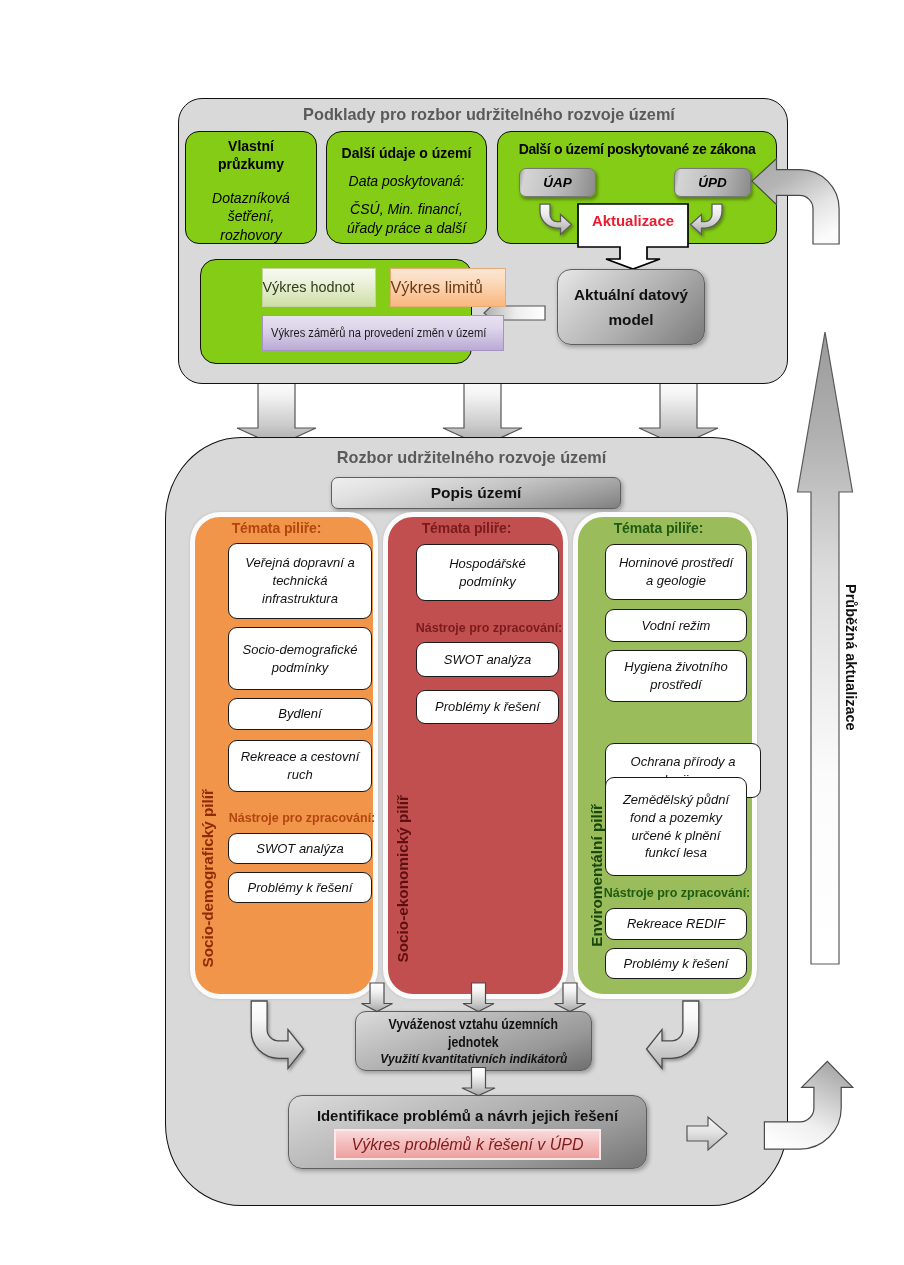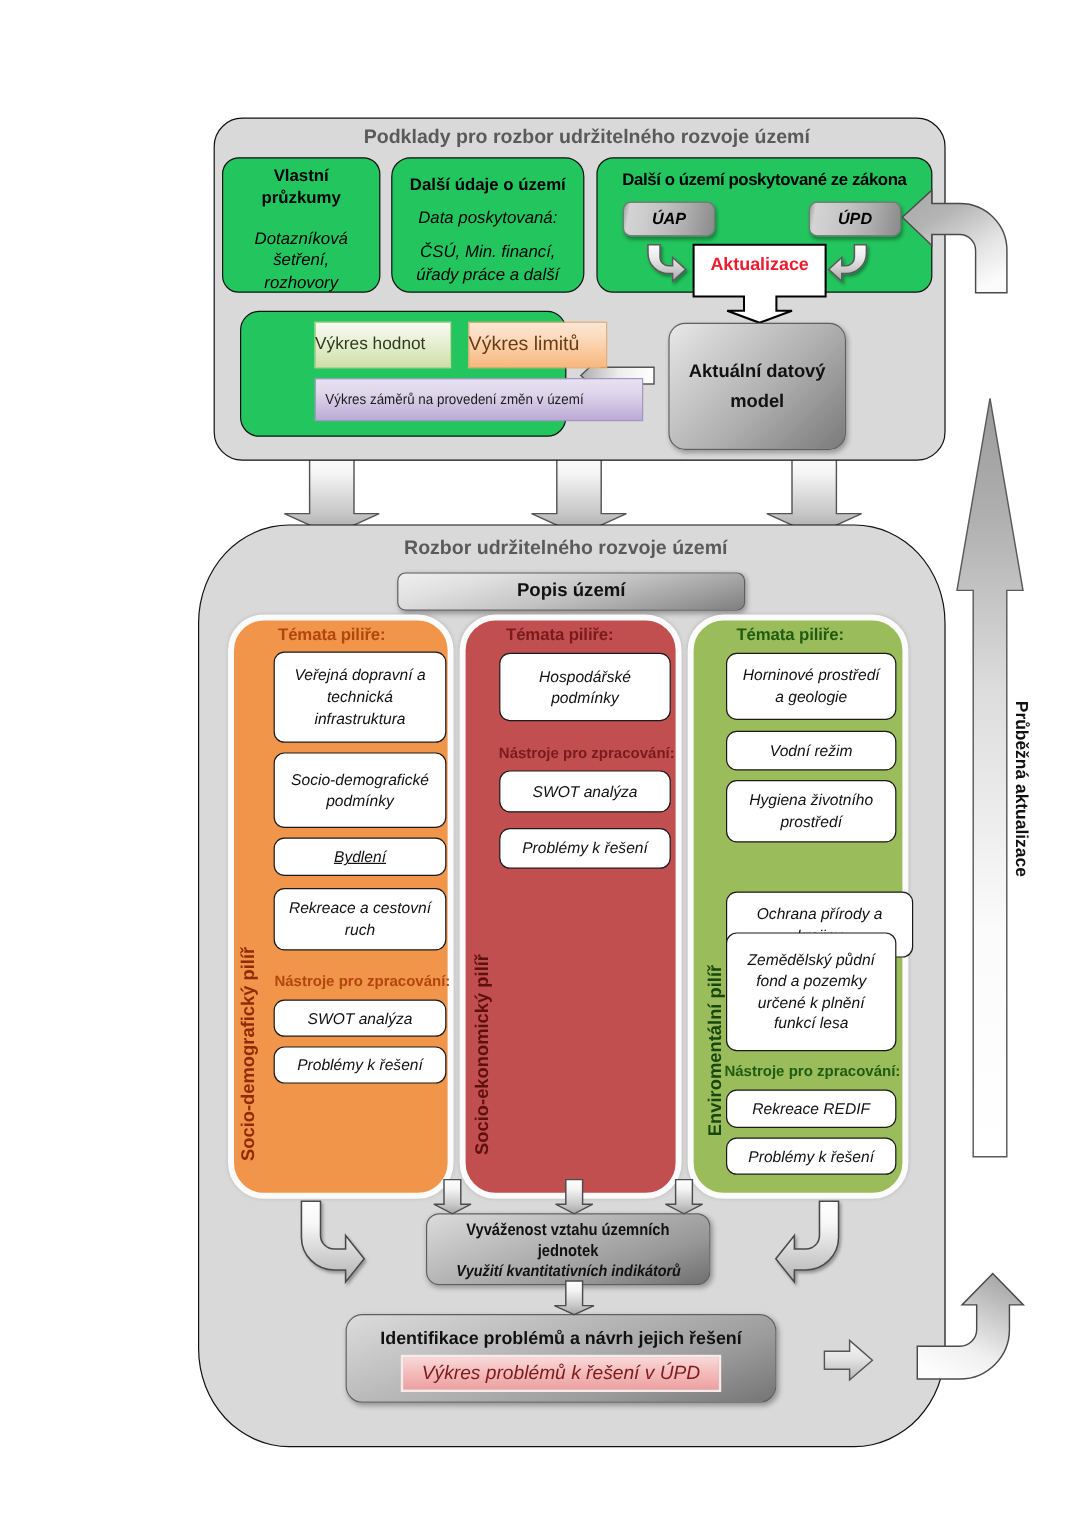--- a/index.html
+++ b/index.html
@@ -6,21 +6,21 @@
   html,body{margin:0;padding:0;background:#ffffff;}
   body{width:904px;height:1265px;position:relative;overflow:hidden;
        font-family:"Liberation Sans",sans-serif;}
 
   .panel{position:absolute;background:#d9d9d9;border:1.3px solid #111;box-sizing:border-box;}
   #top-panel{left:178px;top:98px;width:610px;height:286px;border-radius:24px;}
   #mid-panel{left:165px;top:437px;width:623px;height:769px;border-radius:76px/82px;}
 
   .panel-title{position:absolute;color:#5a5a5a;font-weight:bold;font-size:16.3px;text-align:center;letter-spacing:0px;}
 
-  .wbox{position:absolute;background:#22c55e;border:1.3px solid #111;border-radius:14px;box-sizing:border-box;
+  .wbox{position:absolute;background:#84cc16;border:1.3px solid #111;border-radius:14px;box-sizing:border-box;
         display:flex;flex-direction:column;align-items:center;justify-content:center;text-align:center;}
 
   .pill{position:absolute;box-sizing:border-box;border-radius:7px;border:1px solid #777;
         background:linear-gradient(100deg,#9d9d9d 0%,#d4d4d4 7%,#cdcdcd 22%,#c0c0c0 45%,#adadad 68%,#979797 88%,#8a8a8a 100%);
         display:flex;align-items:center;justify-content:center;
         box-shadow:1.5px 2.5px 3px rgba(0,0,0,.32);}
 
   .graybox{position:absolute;box-sizing:border-box;border-radius:14px;border:1px solid #5f5f5f;
         background:linear-gradient(135deg,#e8e8e8 0%,#d2d2d2 20%,#b0b0b0 55%,#7a7a7a 100%);
         display:flex;flex-direction:column;align-items:center;justify-content:center;text-align:center;
@@ -166,50 +166,50 @@
   </linearGradient>
   <path d="M751.9 181.1 L776.5 158.5 L776.5 169.6 L800 169.6 A 39.1 39.1 0 0 1 839.1 208.7 L839.1 244 L813 244 L813 208.7 A 13.3 13.3 0 0 0 799.8 195.4 L776.5 195.4 L776.5 204.5 Z" fill="url(#gfb)" stroke="#4a4a4a" stroke-width="1.2"></path>
 </svg>
 
 <svg class="svglayer" viewBox="0 0 904 1265">
   <path d="M578 204 L688 204 L688 247 L647 247 L647 259 L660 259 L633 269 L606 259 L620 259 L620 247 L578 247 Z" fill="#ffffff" stroke="#000000" stroke-width="1.7" stroke-linejoin="miter"></path>
 </svg>
 <div style="position:absolute;left:578px;top:199px;width:110px;height:43px;display:flex;align-items:center;justify-content:center;
             color:#ec1b2e;font-weight:bold;font-size:14.9px;">Aktualizace</div>
 
-<div class="graybox" style="left:557px;top:269px;width:148px;height:106px;">
+<div class="graybox" style="left:557px;top:269px;width:148px;height:76px;">
   <div class="b" style="font-size:15.3px;line-height:25px;">Aktuální datový</div>
   <div class="b" style="font-size:15.3px;line-height:25px;">model</div>
 </div>
 
 <div class="wbox" style="left:200px;top:259px;width:272px;height:105px;border-radius:16px;justify-content:flex-start;"></div>
 <div class="outbox green" style="left:217.5px;top:267.5px;width:114px;height:39px;font-size:14.4px;">
   <span>Výkres hodnot</span>
 </div>
 <div class="outbox orange" style="left:345.5px;top:267.5px;width:116px;height:39px;font-size:16.3px;">
   <span>Výkres limitů</span>
 </div>
-<div class="outbox purple" style="left:217.5px;top:315px;width:274px;height:36px;">
+<div class="outbox purple" style="left:217.5px;top:315px;width:242px;height:36px;">
   <span>Výkres záměrů na provedení změn v území</span>
 </div>
 
 <div class="panel" id="mid-panel"></div>
 <div class="panel-title" style="left:160px;top:448px;width:623px;">Rozbor udržitelného rozvoje území</div>
 
 <div class="graybox" style="left:331px;top:477px;width:290px;height:32px;border-radius:7px;
      background:linear-gradient(165deg,#efefef 0%,#e0e0e0 22%,#c3c3c3 52%,#a0a0a0 78%,#7f7f7f 100%);">
   <div class="b" style="font-size:15.5px;">Popis území</div>
 </div>
 
 <div class="pillar" style="left:190px;top:512px;width:188px;height:487px;background:#F0954A;"></div>
 <div class="pillar-head" style="left:196px;top:520px;width:161px;color:#B2460F;">Témata piliře:</div>
 <div class="pillar-side" style="left:199px;top:789px;color:#8F2B06;">Socio-demografický pilíř</div>
 <div class="tbox" style="left:228px;top:543px;width:144px;height:76px;">Veřejná dopravní a technická infrastruktura</div>
 <div class="tbox" style="left:228px;top:627px;width:144px;height:63px;">Socio-demografické podmínky</div>
-<div class="tbox" style="left:228px;top:698px;width:144px;height:32px;text-decoration:underline;">Bydlení</div>
+<div class="tbox" style="left:228px;top:698px;width:144px;height:32px;">Bydlení</div>
 <div class="tbox" style="left:228px;top:740px;width:144px;height:52px;">Rekreace a cestovní ruch</div>
 <div class="pillar-tools" style="left:217px;top:811px;width:170px;color:#B2460F;">Nástroje pro zpracování:</div>
 <div class="tbox" style="left:228px;top:833px;width:144px;height:31px;">SWOT analýza</div>
 <div class="tbox" style="left:228px;top:872px;width:144px;height:31px;">Problémy k řešení</div>
 
 <div class="pillar" style="left:383px;top:512px;width:185px;height:487px;background:#C24F50;"></div>
 <div class="pillar-head" style="left:386px;top:520px;width:161px;color:#7A1B1B;">Témata piliře:</div>
 <div class="pillar-side" style="left:394px;top:795px;color:#5E0F0F;">Socio-ekonomický pilíř</div>
 <div class="tbox" style="left:416px;top:544px;width:143px;height:57px;">Hospodářské podmínky</div>
 <div class="pillar-tools" style="left:404px;top:621px;width:170px;color:#7A1B1B;">Nástroje pro zpracování:</div>

